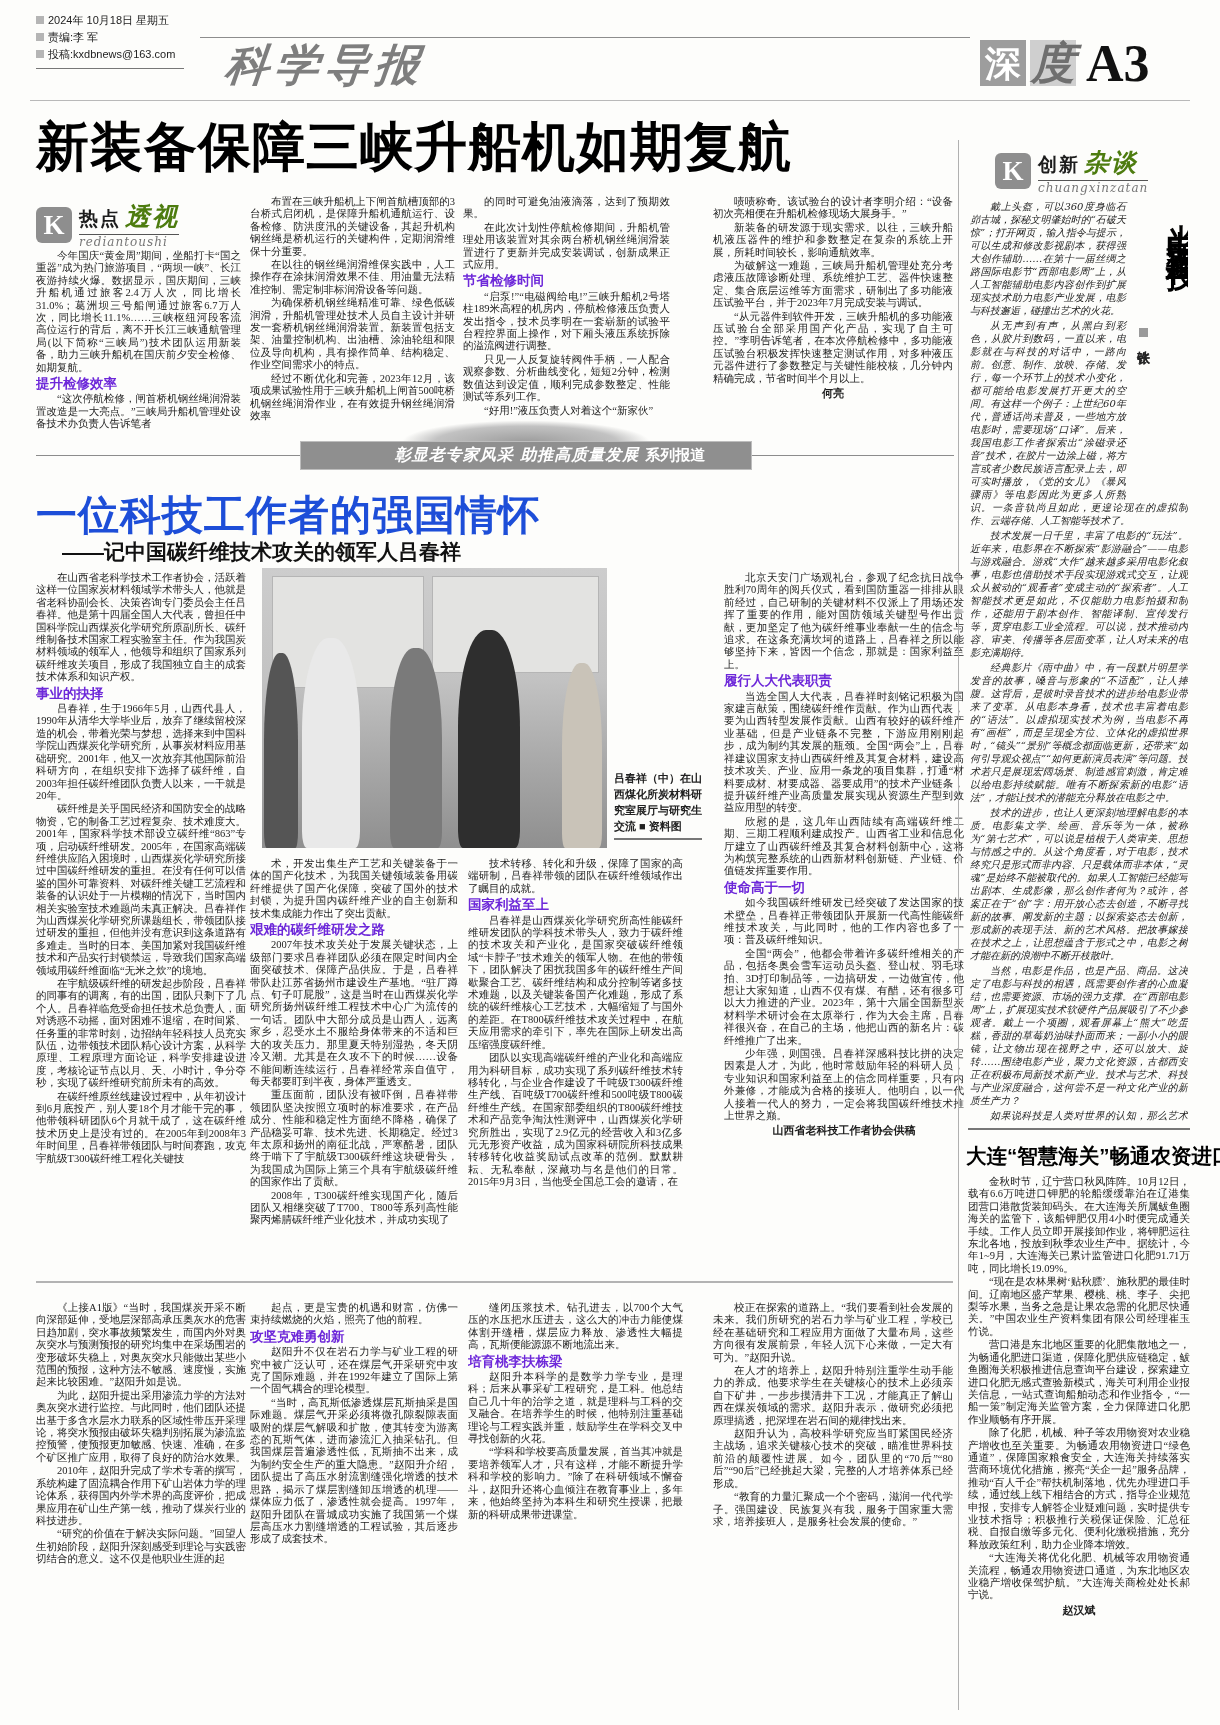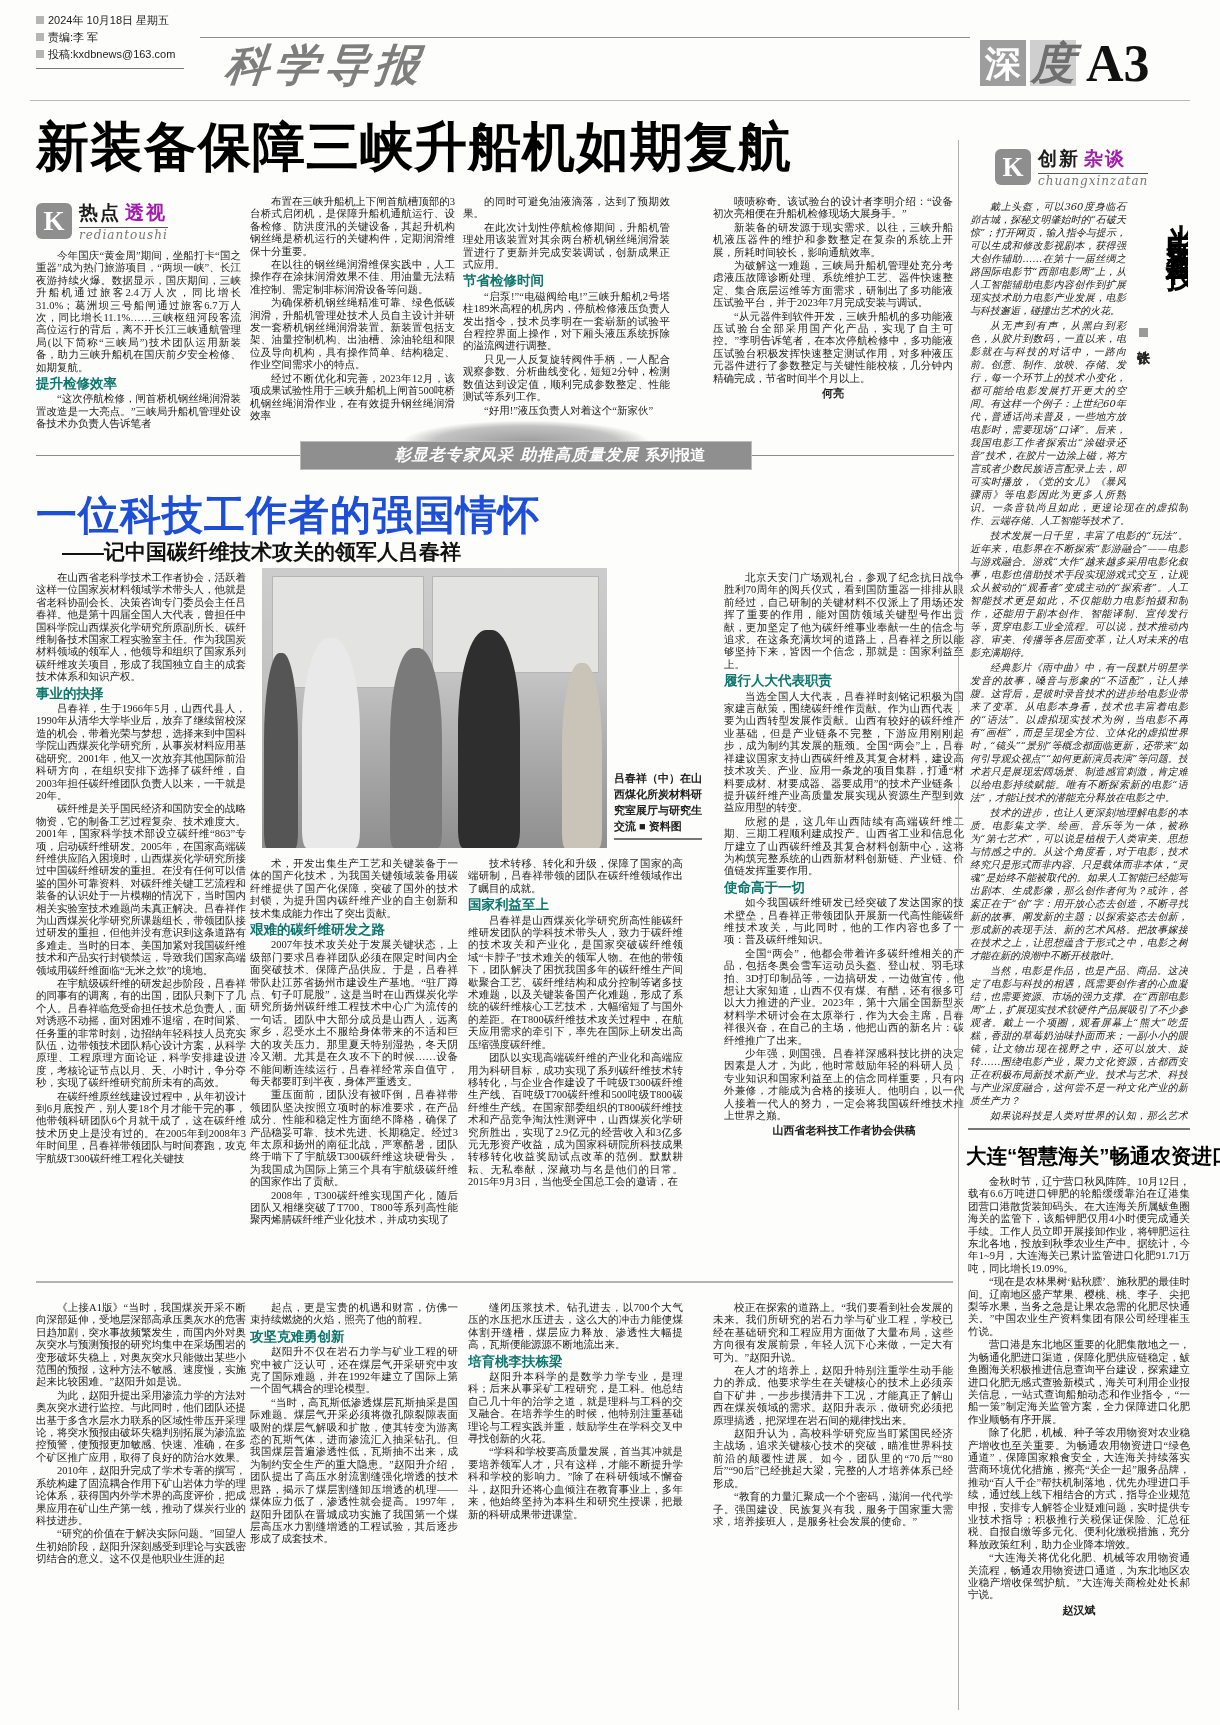--- a/index.html
+++ b/index.html
@@ -18,29 +18,29 @@
             font-weight:bold;font-size:36px;text-align:center;line-height:48px;}
   .ed-deep2{width:46px;height:46px;background:#cfcfcf;color:#6f6f6f;font-family:"DejaVu Serif",serif;
             font-style:italic;font-weight:bold;font-size:44px;text-align:center;line-height:46px;}
   .ed-pg{font-family:"Liberation Serif",serif;font-weight:bold;font-size:52px;line-height:48px;color:#111;margin-left:6px;}
   
   .badge{display:flex;align-items:center;gap:7px;}
   .badge .k{width:36px;height:36px;background:#8e8e8e;border-radius:6px;color:#fff;
             font-family:"Liberation Serif",serif;font-weight:bold;font-size:27px;text-align:center;line-height:36px;flex:0 0 auto;}
   .badge .bt{border-bottom:1.5px solid #555;padding-bottom:1px;}
   .badge .bt .b1{font-family:"Liberation Sans",sans-serif;font-weight:bold;font-size:19px;letter-spacing:2px;}
-  .badge .bt .b2{font-family:"DejaVu Serif",serif;font-weight:bold;font-size:19px;color:#a21caf;letter-spacing:2px;}
+  .badge .bt .b2{font-family:"DejaVu Serif",serif;font-style:italic;font-weight:bold;font-size:25px;color:#4d7c0f;letter-spacing:2px;}
   .badge .py{font-family:"DejaVu Serif",serif;font-style:italic;font-size:12px;color:#777;letter-spacing:1px;}
   
   .headline1{font-family:"Liberation Sans",sans-serif;font-weight:900;font-size:53px;letter-spacing:1px;color:#000;white-space:nowrap;}
   .headline2{font-family:"Liberation Sans",sans-serif;font-weight:900;font-size:41px;letter-spacing:1px;color:#1d4ed8;white-space:nowrap;}
   .subtitle2{font-family:"Liberation Sans",sans-serif;font-weight:bold;font-size:21px;color:#111;}
   .col{position:absolute;overflow:hidden;font-size:10.5px;line-height:12.4px;text-align:justify;}
   .para{margin:0 0 1px 0;text-indent:2em;}
-  .subhead{font-family:"Liberation Sans",sans-serif;font-weight:bold;font-size:13.5px;margin:4px 0 3px 0;color:#0f766e;}
+  .subhead{font-family:"Liberation Sans",sans-serif;font-weight:bold;font-size:13.5px;margin:4px 0 3px 0;color:#6d28d9;}
   .byline{font-family:"Liberation Sans",sans-serif;font-weight:bold;font-size:11px;text-align:center;margin-top:2px;}
   
   .banner-line{position:absolute;top:13px;height:1px;background:#8c8c8c;}
   .banner-box{position:absolute;left:265px;top:0;width:450px;height:27px;background:#8f8f8f;
               display:flex;align-items:center;justify-content:center;gap:6px;box-shadow:0 0 0 1px #bdbdbd;}
   .banner-callig{font-family:"DejaVu Serif",serif;font-style:italic;font-weight:bold;color:#fff;font-size:16px;letter-spacing:1px;margin-left:48px;}
   .banner-label{font-family:"Liberation Sans",sans-serif;font-weight:bold;color:#fff;font-size:15px;}
   .mountain{position:absolute;left:340px;top:-24px;width:300px;height:24px;
             background:radial-gradient(55% 120% at 50% 100%, #9c9c9c 0%, #c2c2c2 55%, rgba(250,250,250,0) 75%);}
   

